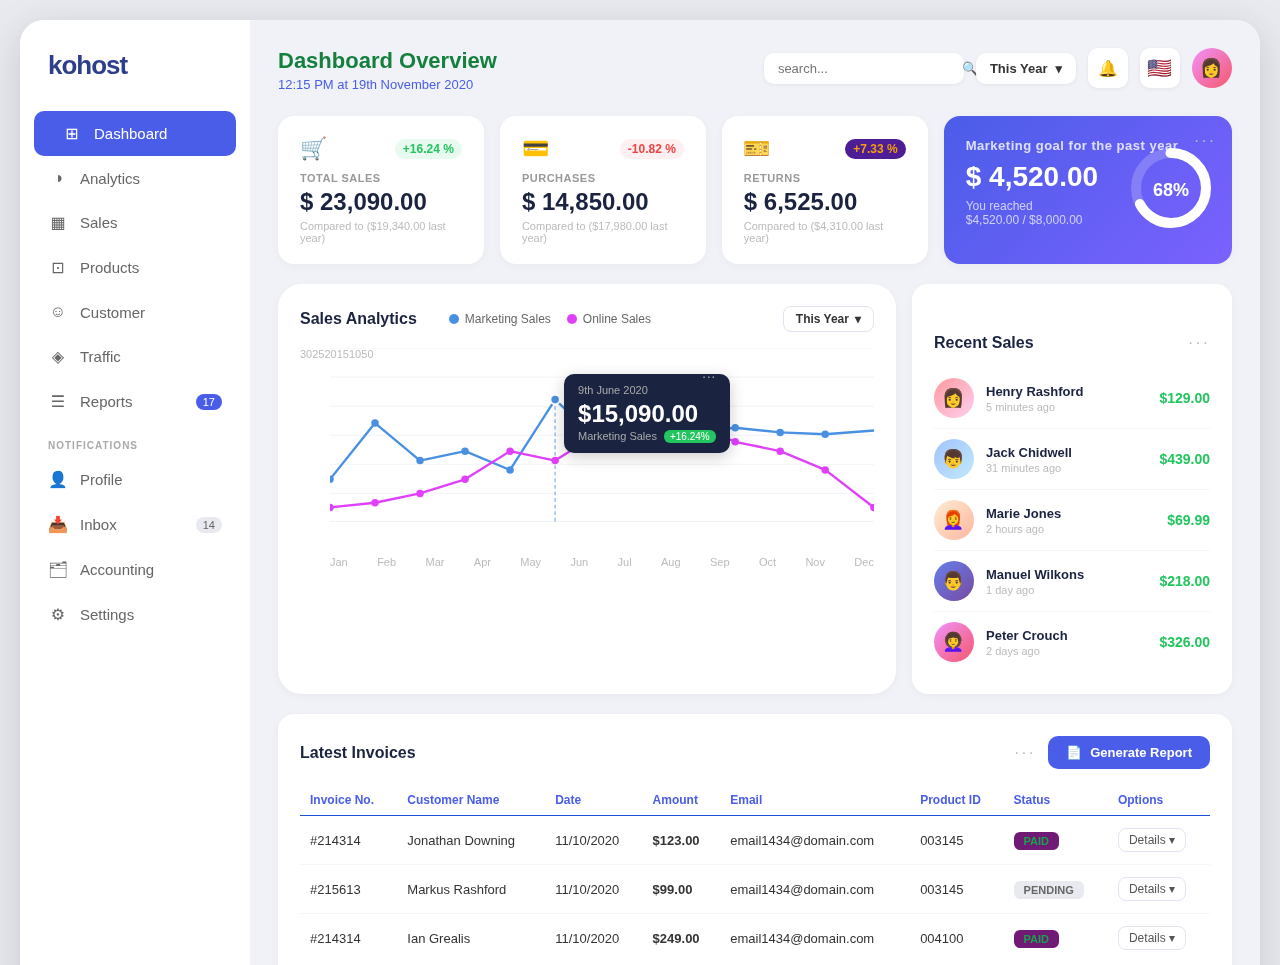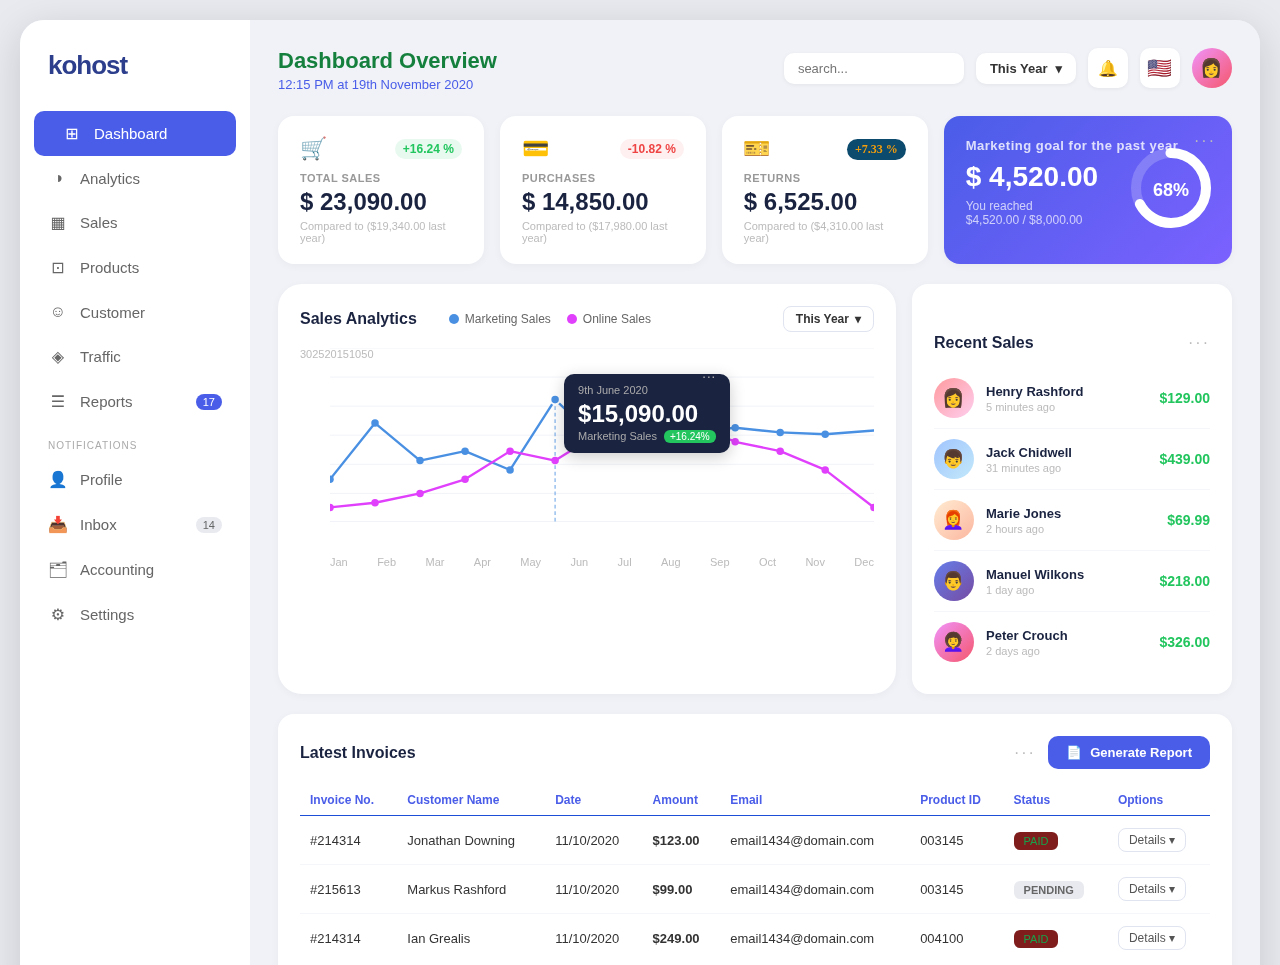--- a/index.html
+++ b/index.html
@@ -65,21 +65,21 @@
       font-size: 11px;
       margin-left: auto;
     }
     .badge-gray { background: #e8eaf0; color: #666; }
     .section-label {
       padding: 16px 28px 6px;
       font-size: 10px;
       color: #aaa;
       text-transform: uppercase;
       letter-spacing: 1px;
-      font-weight: 400;
+      font-weight: 700;
     }
     
     .main {
       flex: 1;
       padding: 28px 28px 20px;
       overflow-y: auto;
       background: #f0f2f8;
     }
     
     .header {
@@ -102,21 +102,21 @@
       display: flex;
       align-items: center;
       gap: 12px;
     }
     .search-box {
       display: flex;
       align-items: center;
       background: #fff;
       border-radius: 10px;
       padding: 8px 14px;
-      width: 180px;
+      width: 200px;
       gap: 8px;
       box-shadow: 0 1px 4px rgba(0,0,0,0.06);
     }
     .search-box input {
       border: none;
       outline: none;
       font-size: 13px;
       color: #888;
       flex: 1;
       background: transparent;
@@ -186,21 +186,21 @@
       display: flex;
       align-items: center;
       gap: 4px;
       font-size: 12px;
       font-weight: 600;
       padding: 3px 8px;
       border-radius: 20px;
     }
     .stat-badge.green { background: #e8faf0; color: #22c55e; }
     .stat-badge.red { background: #fef0f0; color: #ef4444; }
-    .stat-badge.orange { background: #0c4a6e; color: #f59e0b; font-family: Liberation Serif, serif; }
+    .stat-badge.orange { background: #4c1d95; color: #f59e0b; }
     .stat-label {
       font-size: 11px;
       color: #999;
       text-transform: uppercase;
       letter-spacing: 0.5px;
       font-weight: 600;
       margin-bottom: 4px;
     }
     .stat-value {
       font-size: 24px;
@@ -419,26 +419,26 @@
     }
     .invoices-table td {
       padding: 12px 10px;
       font-size: 13px;
       color: #333;
       border-bottom: 1px solid #f5f6fa;
     }
     .invoices-table tr:last-child td { border-bottom: none; }
     .amount-green { color: #22c55e; font-weight: 700; }
     .status-paid {
-      background: #7f1d1d;
+      background: #701a75;
       color: #16a34a;
       padding: 3px 10px;
       border-radius: 6px;
       font-size: 11px;
-      font-weight: 400;
+      font-weight: 700;
     }
     .status-pending {
       background: #e8eaf0;
       color: #666;
       padding: 3px 10px;
       border-radius: 6px;
       font-size: 11px;
       font-weight: 700;
     }
     .details-btn {

